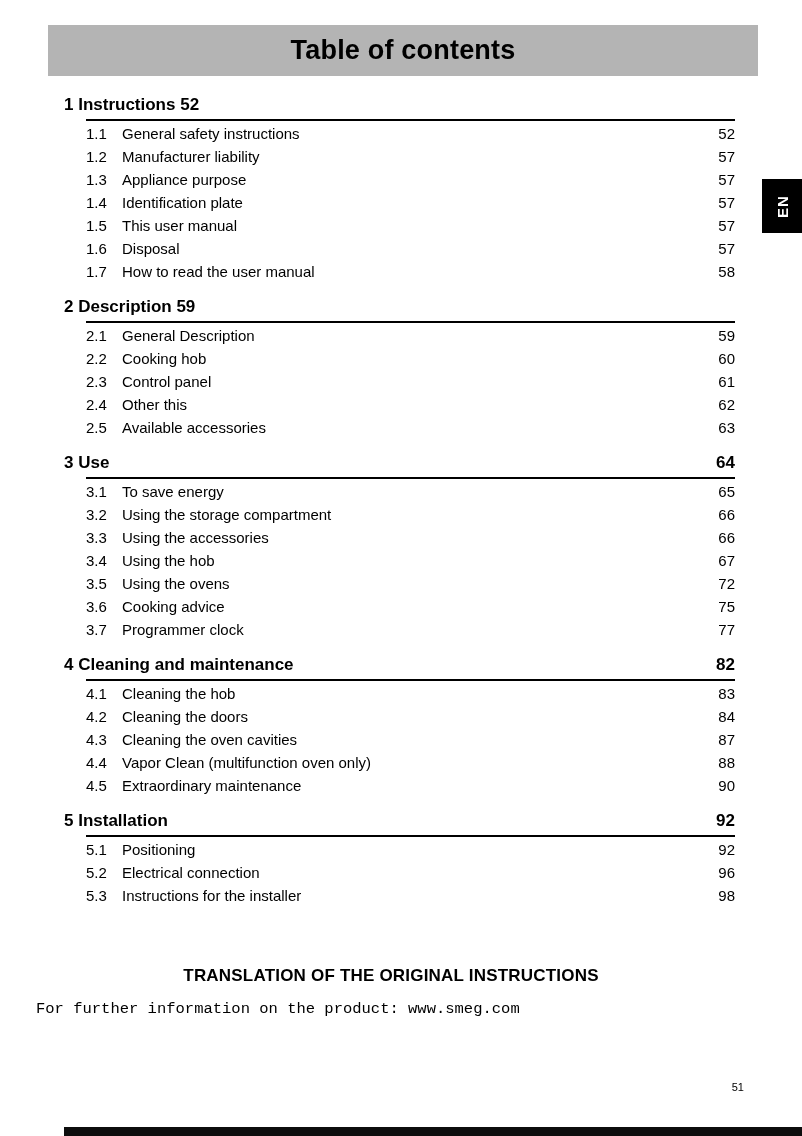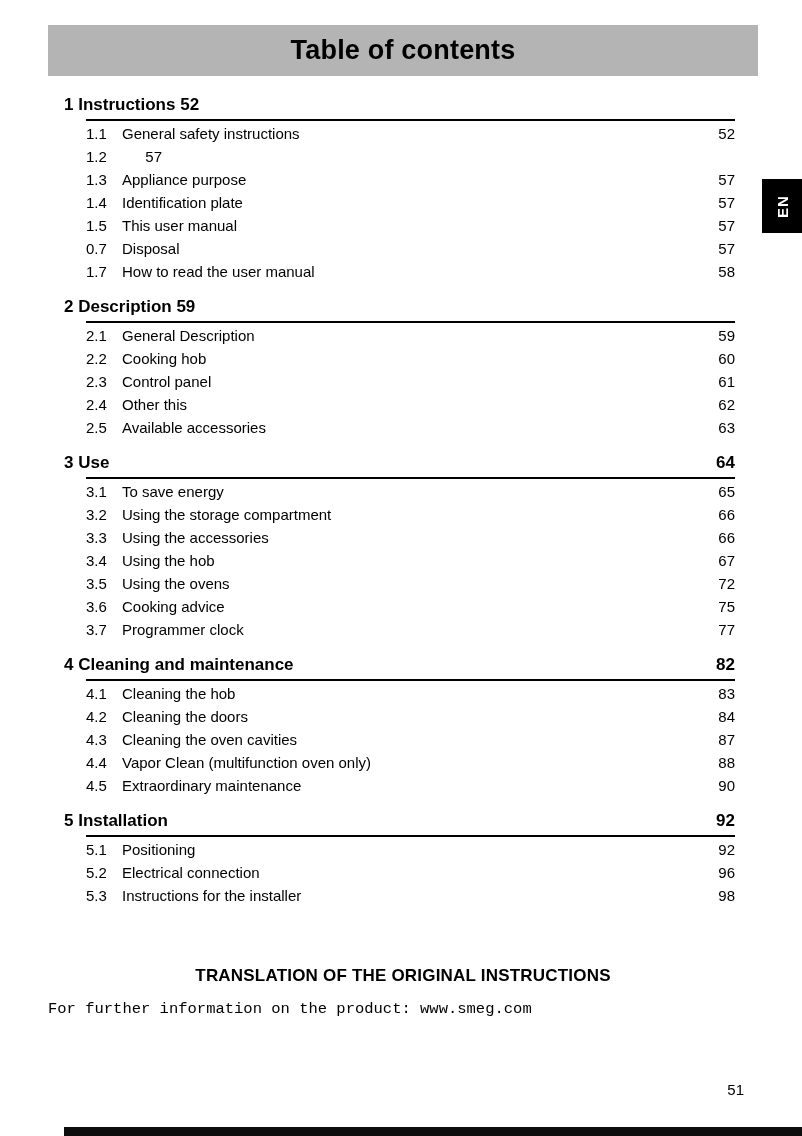--- a/index.html
+++ b/index.html
@@ -59,21 +59,21 @@
   .sec-items { list-style: none; margin: 1px 0 0 0; padding: 0 0 0 22px; }
   .toc-item { display: flex; font-size: 15px; line-height: 23px; align-items: center; }
   .item-num { width: 36px; flex: 0 0 36px; }
   .item-label { flex: 1; }
   .item-page { flex: 0 0 40px; text-align: right; }
   .sec-page { text-align: right; }
 
   
   .footer {
     position: absolute;
-    left: 48px; top: 966px;
+    left: 36px; top: 966px;
     width: 710px;
   }
   .footer-heading {
     margin: 0;
     text-align: center;
     font-size: 17px; font-weight: bold;
     letter-spacing: 0.2px;
   }
   .footer-paragraph {
     margin: 18px 0 0 0;
@@ -82,21 +82,21 @@
   }
   .footer-info {
     margin: 11px 0 0 0;
     font-size: 15.5px;
     line-height: 25px;
     font-family: Liberation Mono, monospace;
   }
   .page-number {
     position: absolute;
     right: 58px; top: 1081px;
-    font-size: 15px;
+    font-size: 11px;
   }
 
   
   .bottom-bar {
     position: absolute;
     left: 64px; right: 0; bottom: 0;
     height: 9px;
     background: #0d0d0d;
   }
 </style>
@@ -120,20 +120,21 @@
     <div class="sec-rule"></div>
     <ul class="sec-items">
   <li class="toc-item">
     <span class="item-num">1.1</span>
     <span class="item-label">General safety instructions</span>
     <span class="item-page">52</span>
   </li>
 
   <li class="toc-item">
     <span class="item-num">1.2</span>
+    <span class="item-label">Manufacturer liability</span>
     <span class="item-page">57</span>
   </li>
 
   <li class="toc-item">
     <span class="item-num">1.3</span>
     <span class="item-label">Appliance purpose</span>
     <span class="item-page">57</span>
   </li>
 
   <li class="toc-item">
@@ -142,21 +143,21 @@
     <span class="item-page">57</span>
   </li>
 
   <li class="toc-item">
     <span class="item-num">1.5</span>
     <span class="item-label">This user manual</span>
     <span class="item-page">57</span>
   </li>
 
   <li class="toc-item">
-    <span class="item-num">0.7</span>
+    <span class="item-num">1.6</span>
     <span class="item-label">Disposal</span>
     <span class="item-page">57</span>
   </li>
 
   <li class="toc-item">
     <span class="item-num">1.7</span>
     <span class="item-label">How to read the user manual</span>
     <span class="item-page">58</span>
   </li>
 </ul>

